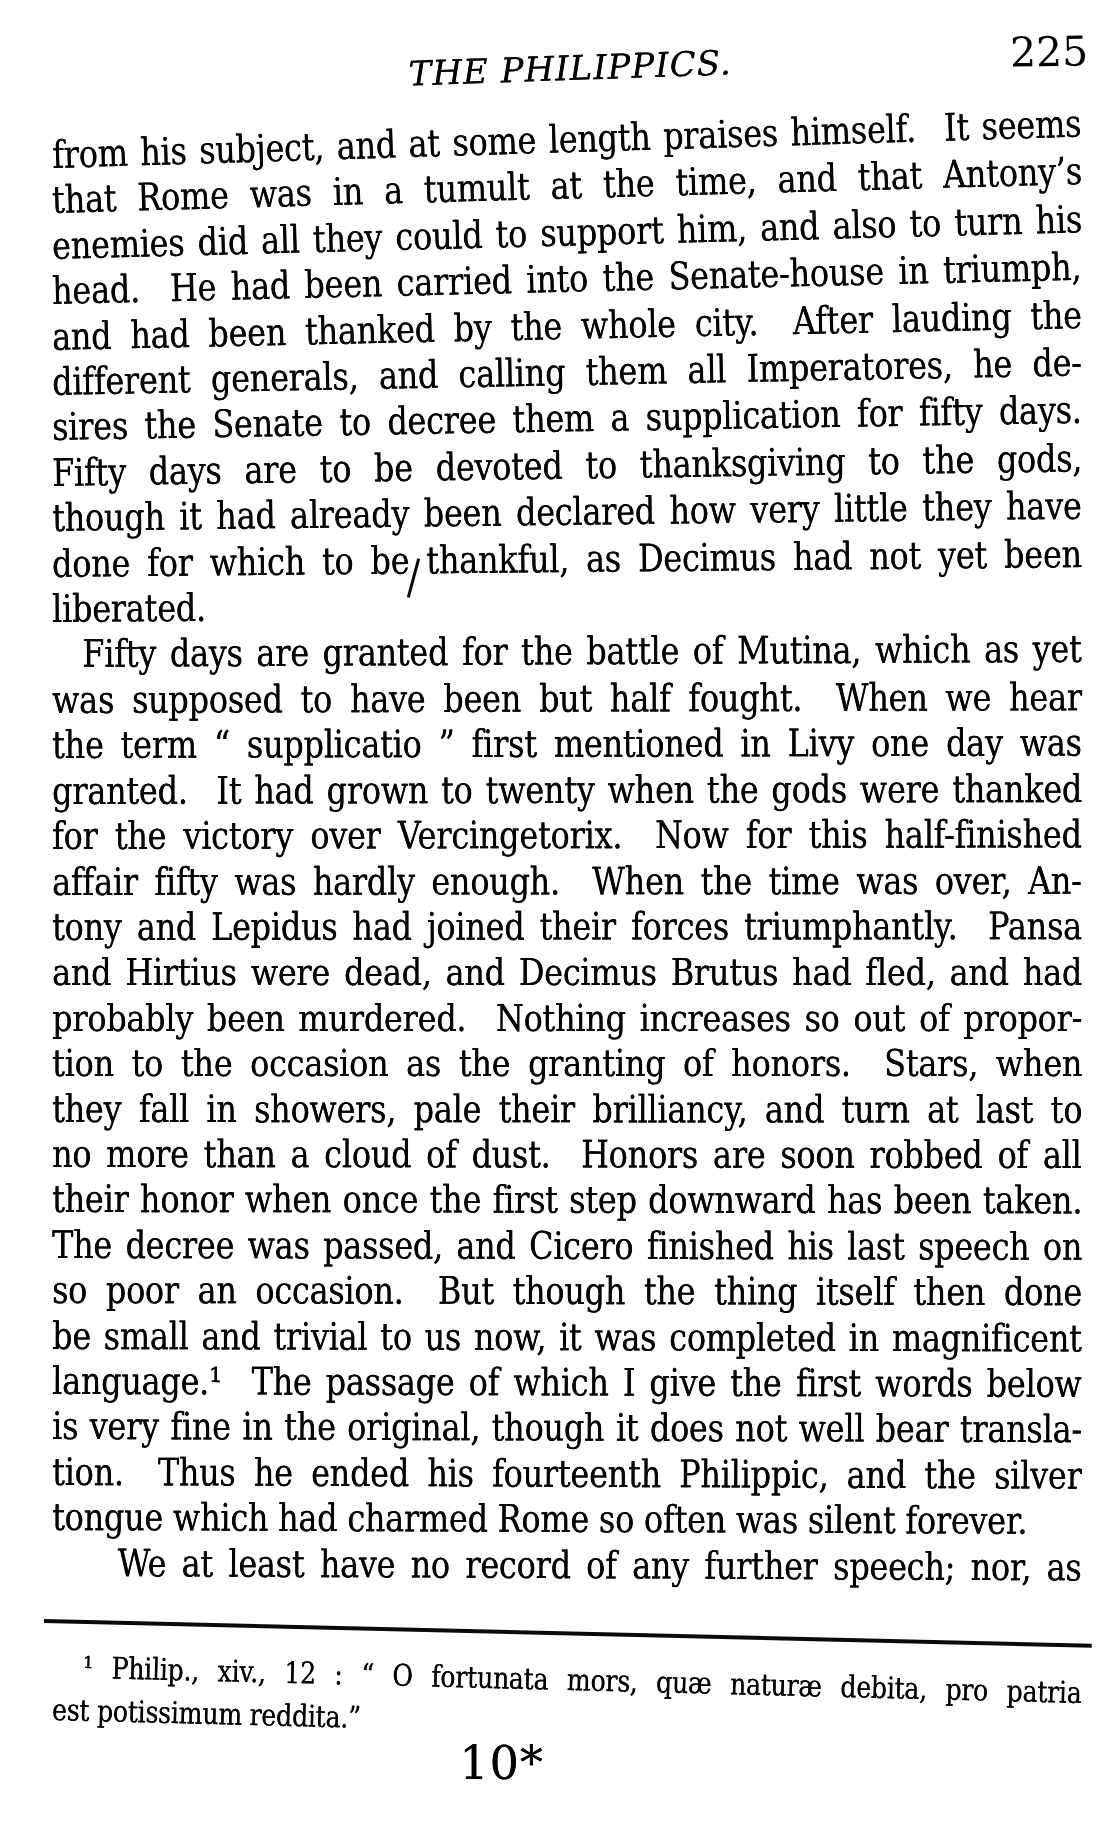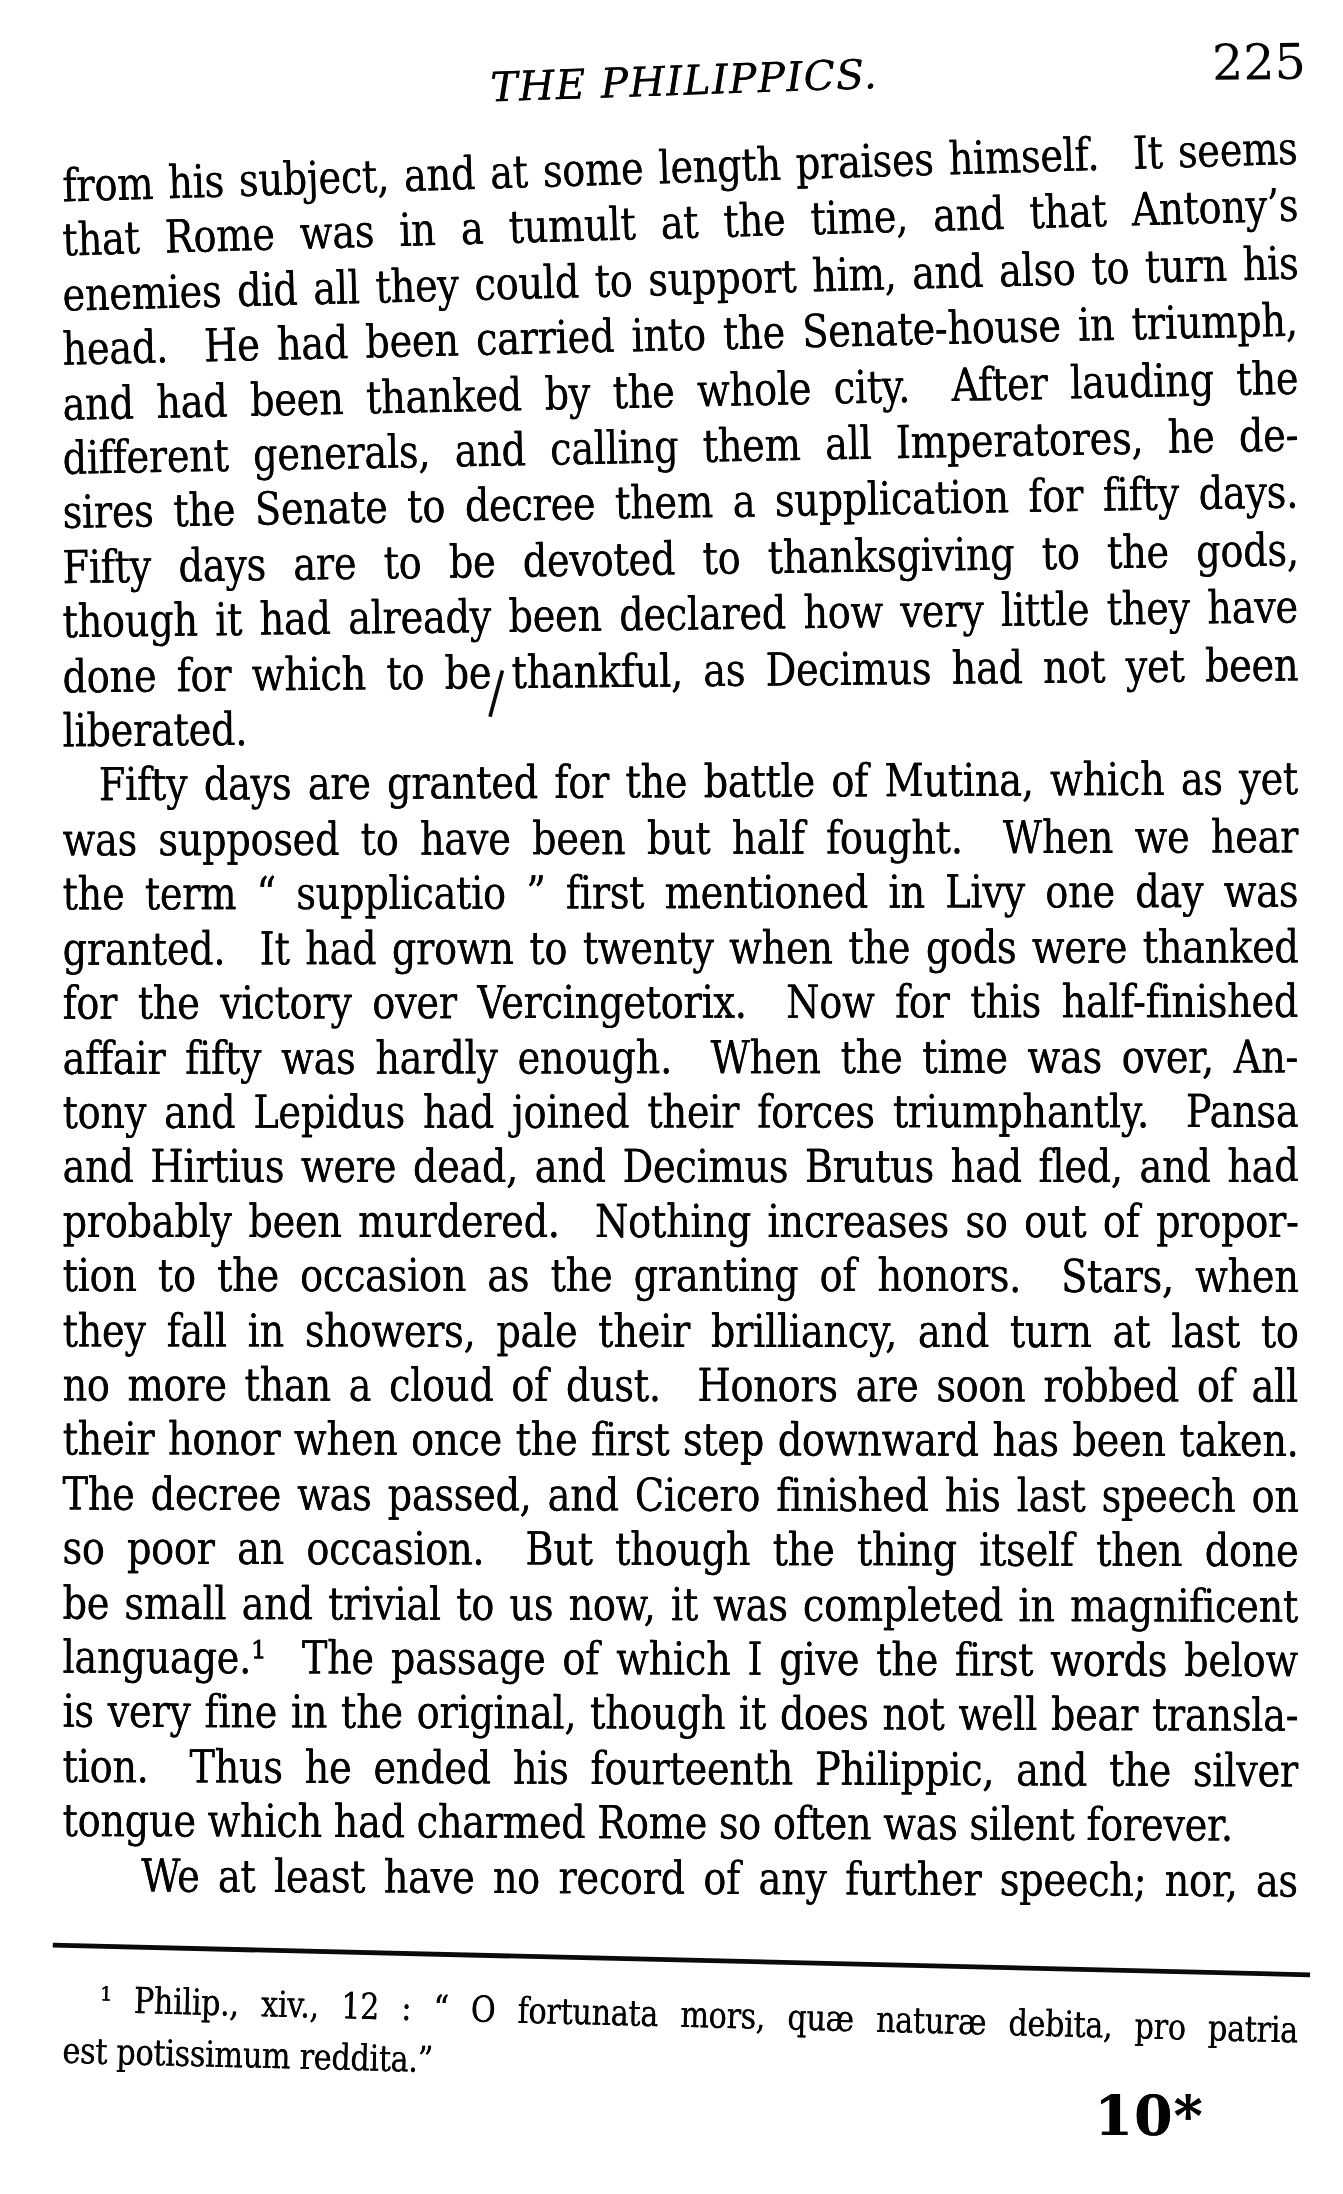--- a/index.html
+++ b/index.html
@@ -62,25 +62,24 @@
     height: 4px;
     background: #0a0a0a;
     transform: rotate(1.35deg);
     transform-origin: 0 50%;
   }
   .signature {
     position: absolute;
     left: 0;
     top: 1736px;
     width: 1003px;
-    text-align: right;
+    text-align: center;
     font-size: 46px;
     letter-spacing: 1px;
     text-shadow: 0.3px 0 0 currentColor;
-    font-weight: bold;
   }
   .artifact {
     position: absolute;
     left: 412px;
     top: 558px;
     width: 3px;
     height: 40px;
     background: #0a0a0a;
     transform: rotate(15deg);
   }

